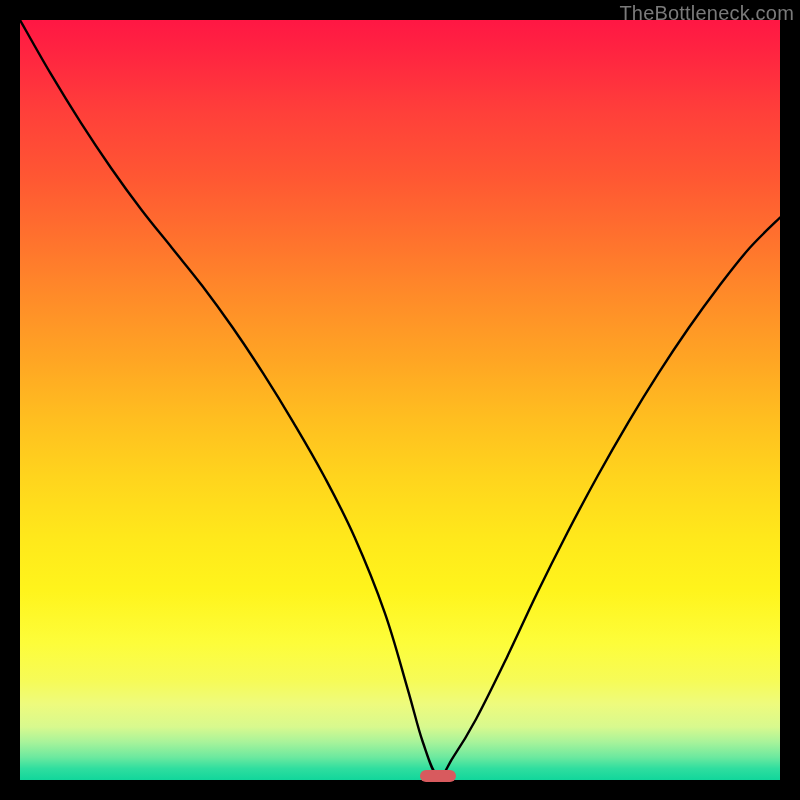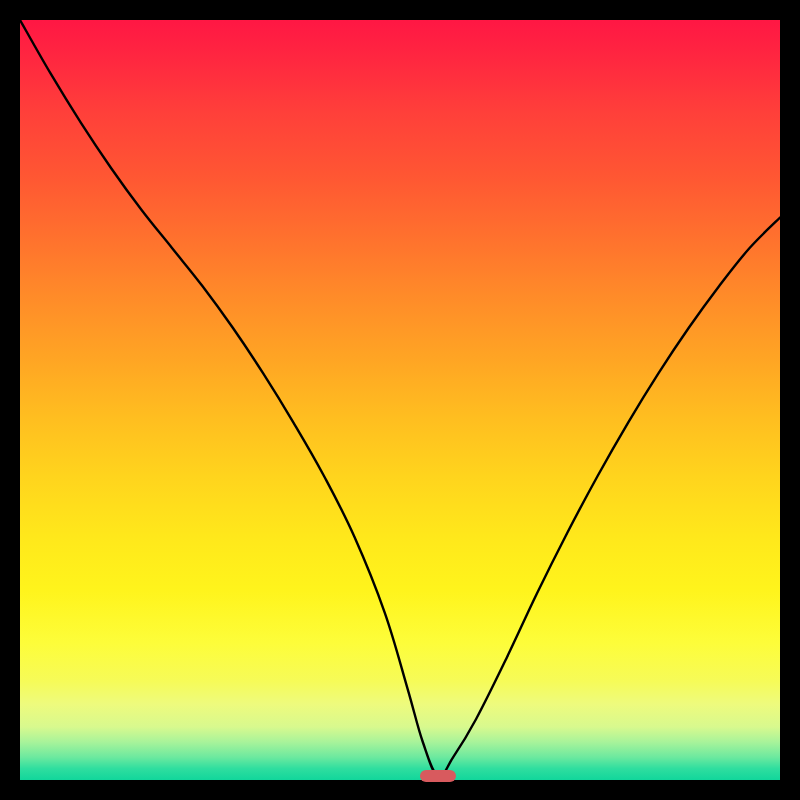--- a/index.html
+++ b/index.html
@@ -70,20 +70,21 @@
     font-size: 20px;
     font-weight: 500;
     letter-spacing: 0.2px;
     user-select: none;
   }
 </style>
 </head>
 <body>
 <div class="frame">
 
+  <div class="watermark">TheBottleneck.com</div>
 
   <div class="plot">
     <svg class="curve-svg" viewBox="0 0 760 760" preserveAspectRatio="none">
       <path id="curve-path" fill="none" stroke="#000000" stroke-width="2.4" stroke-linecap="round" d="M 0.00 0.00 C 5.47 9.58, 19.46 34.73, 30.40 53.20 C 41.34 71.67, 49.86 85.50, 60.80 102.60 C 71.74 119.70, 80.26 132.47, 91.20 148.20 C 102.14 163.93, 110.66 175.64, 121.60 190.00 C 132.54 204.36, 141.06 214.32, 152.00 228.00 C 162.94 241.68, 171.46 251.64, 182.40 266.00 C 193.34 280.36, 201.86 292.07, 212.80 307.80 C 223.74 323.53, 232.26 336.30, 243.20 353.40 C 254.14 370.50, 262.66 384.33, 273.60 402.80 C 284.54 421.27, 293.06 435.48, 304.00 456.00 C 314.94 476.52, 323.46 492.18, 334.40 516.80 C 345.34 541.42, 355.22 565.44, 364.80 592.80 C 374.38 620.16, 380.76 645.54, 387.60 668.80 C 394.44 692.06, 397.33 706.27, 402.80 722.00 C 408.27 737.73, 412.53 753.46, 418.00 756.20 C 423.47 758.94, 426.36 747.46, 433.20 737.20 C 440.04 726.94, 446.42 716.98, 456.00 699.20 C 465.58 681.42, 475.46 660.97, 486.40 638.40 C 497.34 615.83, 505.86 596.37, 516.80 573.80 C 527.74 551.23, 536.26 534.20, 547.20 513.00 C 558.14 491.80, 566.66 475.84, 577.60 456.00 C 588.54 436.16, 597.06 421.27, 608.00 402.80 C 618.94 384.33, 627.46 370.50, 638.40 353.40 C 649.34 336.30, 657.86 323.53, 668.80 307.80 C 679.74 292.07, 688.26 280.36, 699.20 266.00 C 710.14 251.64, 718.66 240.31, 729.60 228.00 C 740.54 215.69, 754.53 203.07, 760.00 197.60"></path>
     </svg>
     <div id="min-marker" class="marker" style="left: 418px; top: 756.2px; background: rgb(216, 90, 94);"></div>
   </div>
 
 </div>
 

